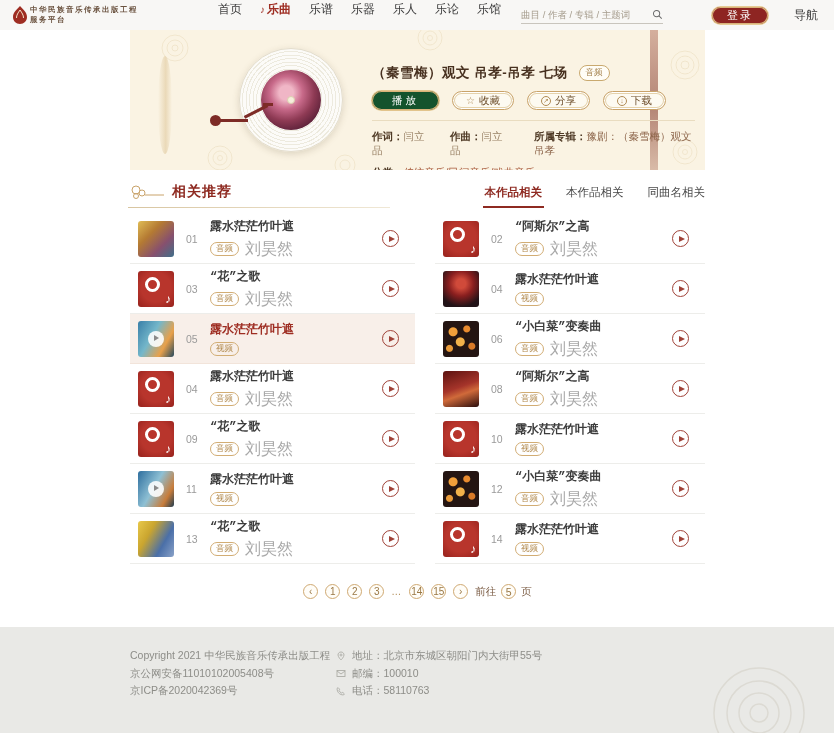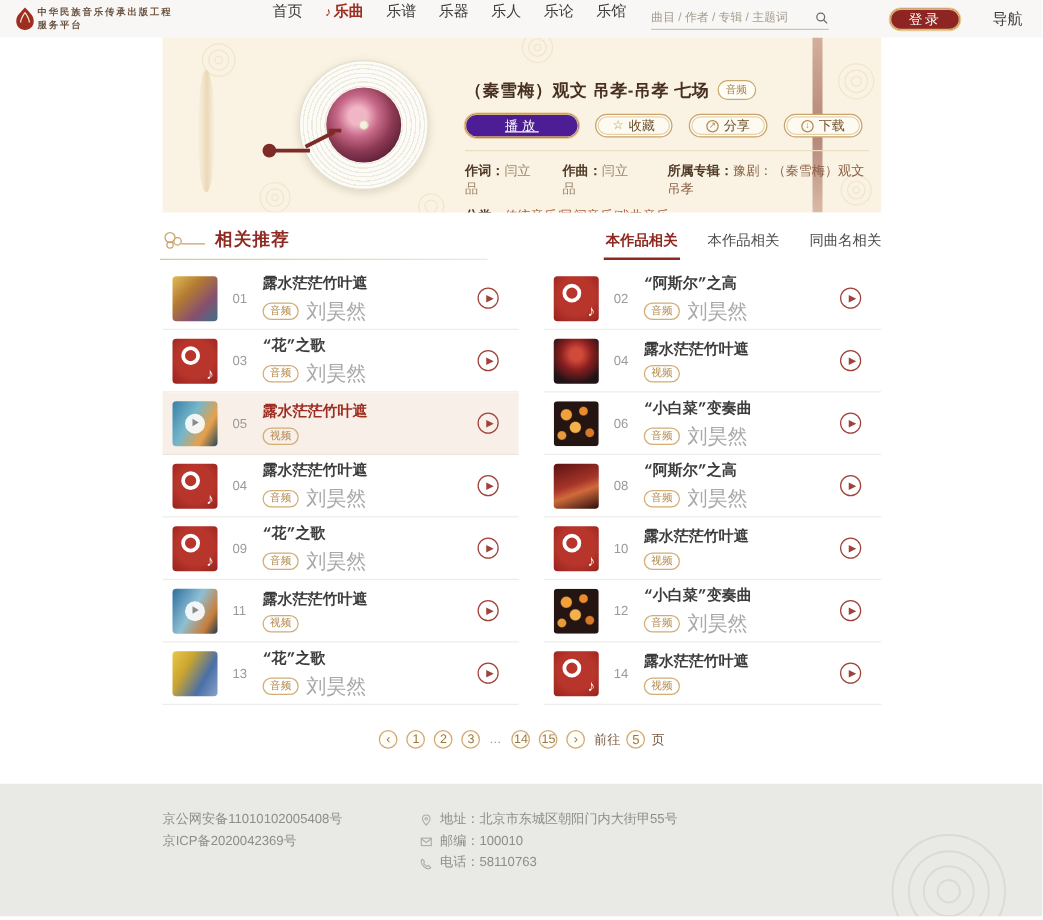--- a/index.html
+++ b/index.html
@@ -35,28 +35,28 @@
     border:1px solid #e3ddcd; box-shadow:0 2px 7px rgba(90,70,40,.18); }
   .art { position:absolute; left:131px; top:40px; width:60px; height:60px; border-radius:50%;
     background:radial-gradient(circle at 42% 38%, #f0b6c6 0 14%, #c86a8a 32%, #8e3a54 55%, #5a2038 78%, #3a1426 100%); }
   .cdot { position:absolute; left:157px; top:66px; width:8px; height:8px; border-radius:50%;
     background:#f6efdd; border:1px solid #dccfae; }
   .arm-p { position:absolute; left:80px; top:85px; width:11px; height:11px; border-radius:50%; background:#7d2b26; }
   .arm-1 { position:absolute; left:90px; top:89px; width:28px; height:3px; background:#7d2b26; }
   .arm-2 { position:absolute; left:113px; top:80px; width:26px; height:3px; background:#7d2b26; transform:rotate(-27deg); }
   .arm-3 { position:absolute; left:133px; top:73px; width:10px; height:3px; background:#7d2b26; }
   .hero-info { position:absolute; left:242px; top:34px; right:10px; }
-  .h-title-row { display:flex; align-items:flex-start; gap:6px; }
+  .h-title-row { display:flex; align-items:center; gap:11px; }
   .h-title { font-size:13.5px; font-weight:bold; color:#47301f; letter-spacing:.5px; }
   .h-badge { font-size:8.5px; color:#a5834e; border:1px solid #c9a96f; border-radius:8px; padding:1px 6px; background:#fffdf6; }
   .h-btns { display:flex; gap:13px; margin-top:9px; }
   .btn { height:19px; border-radius:10px; display:flex; align-items:center; justify-content:center;
     gap:4px; font-size:10.5px; cursor:pointer; padding:0 13px; }
-  .btn-play { background:#4c1d95; color:#fff; letter-spacing:3px; padding:0 32px;
-    box-shadow:inset 0 0 0 1px #d9b37a, 0 0 0 1px #e2c48c;text-decoration:underline; }
+  .btn-play { background:#14532d; color:#fff; letter-spacing:3px; padding:0 20px;
+    box-shadow:inset 0 0 0 1px #d9b37a, 0 0 0 1px #e2c48c; }
   .btn-line { border:1px solid #c9a36a; color:#6e4f2c; background:#fdfaf1;
     box-shadow:inset 0 0 0 1px #fff, inset 0 0 0 2px #e5d2ab; }
   .b-ico { width:10px; height:10px; border:1px solid #b08b55; border-radius:50%; font-size:7px;
     display:flex; align-items:center; justify-content:center; color:#b08b55; line-height:1; }
   .b-star { font-size:10px; color:#b08b55; }
   .h-hr { margin-top:10px; border-top:1px solid #e9dcc0; }
   .h-meta { margin-top:9px; font-size:10.5px; color:#9b8468; display:flex; }
   .h-meta .lb { font-weight:bold; color:#4f3a26; }
   .m-gap1 { margin-right:22px; } .m-gap2 { margin-right:28px; }
   .h-meta .album-v { color:#8a6247; }
@@ -524,20 +524,21 @@
   <svg class="f-swirl" width="150" height="120" viewBox="0 0 150 120">
     <g fill="none" stroke="#dcdad3" stroke-width="1.5">
       <circle cx="95" cy="70" r="45"></circle>
         <circle cx="95" cy="70" r="32"></circle>
         <circle cx="95" cy="70" r="20"></circle>
         <circle cx="95" cy="70" r="9"></circle>
     </g>
   </svg>
   <div class="f-in">
     <div class="f-left">
+      <div>Copyright 2021 中华民族音乐传承出版工程</div>
       <div>京公网安备11010102005408号</div>
       <div>京ICP备2020042369号</div>
     </div>
     <div class="f-right">
       <div class="f-line">
         <svg width="10" height="10" viewBox="0 0 10 10">
             <path d="M5 1 C6.8 1 8 2.3 8 4 C8 6 5 9 5 9 C5 9 2 6 2 4 C2 2.3 3.2 1 5 1 Z M5 3 A1 1 0 1 0 5 5 A1 1 0 1 0 5 3" fill="none" stroke="#adada6" stroke-width=".9"></path>
           </svg>
         <span><span>地址：</span><span>北京市东城区朝阳门内大街甲55号</span></span>
       </div>

